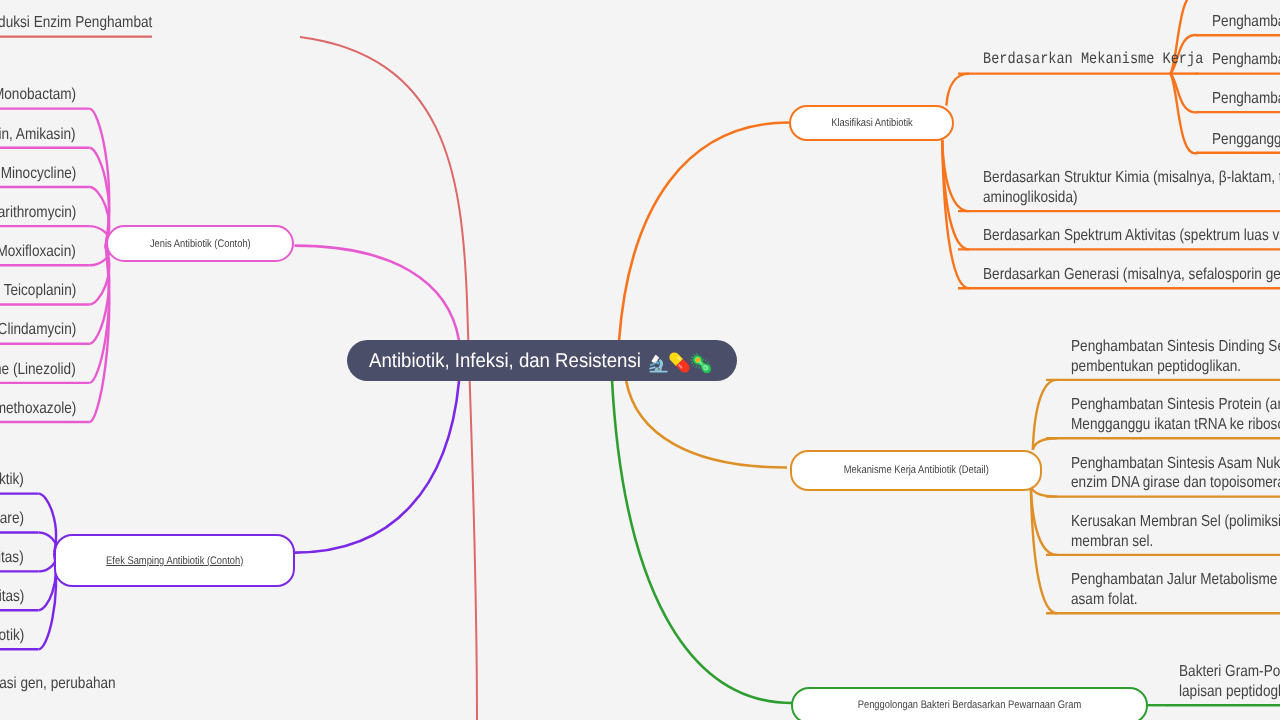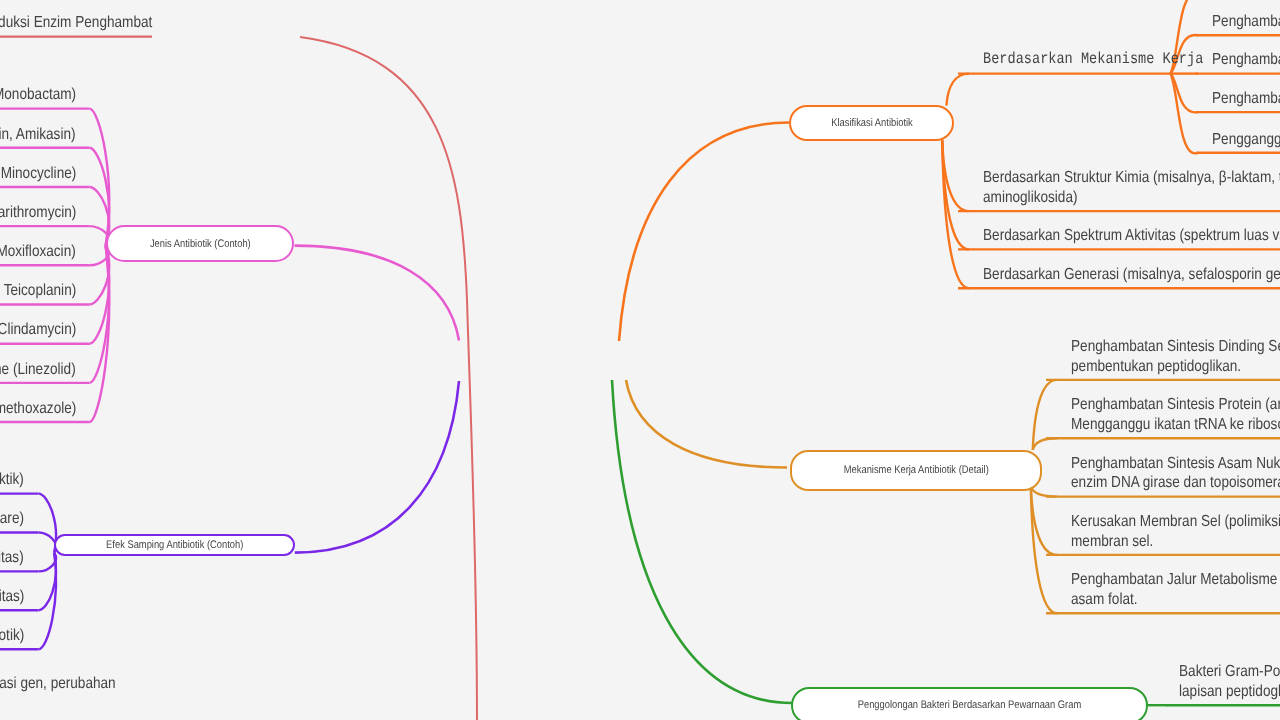--- a/index.html
+++ b/index.html
@@ -126,20 +126,34 @@
       <path d="M958 249.4 L1340 249.4" stroke="#F8741C" stroke-width="2.4" fill="none" stroke-linecap="butt"></path>
       <path d="M958 288.2 L1340 288.2" stroke="#F8741C" stroke-width="2.4" fill="none" stroke-linecap="butt"></path>
       <path d="M1046 379.9 L1340 379.9" stroke="#DE9026" stroke-width="2.4" fill="none" stroke-linecap="butt"></path>
       <path d="M1046 438.2 L1340 438.2" stroke="#DE9026" stroke-width="2.4" fill="none" stroke-linecap="butt"></path>
       <path d="M1046 496.6 L1340 496.6" stroke="#DE9026" stroke-width="2.4" fill="none" stroke-linecap="butt"></path>
       <path d="M1046 554.9 L1340 554.9" stroke="#DE9026" stroke-width="2.4" fill="none" stroke-linecap="butt"></path>
       <path d="M1046 613.2 L1340 613.2" stroke="#DE9026" stroke-width="2.4" fill="none" stroke-linecap="butt"></path>
       <path d="M1166 705.2 L1340 705.2" stroke="#2E9E30" stroke-width="2.4" fill="none" stroke-linecap="butt"></path>
     </svg>
 
+  <div id="root-node" style="left: 347px; top: 340px; width: 390px; height: 41px; background: rgb(75, 78, 105); color: rgb(255, 255, 255);">
+    <span class="rlabel">Antibiotik, Infeksi, dan Resistensi</span>
+    <span class="emoji-row">
+      <svg class="emoji" width="21" height="21" viewBox="0 0 36 36">
+          <use href="#ico-microscope"></use>
+        </svg>
+      <svg class="emoji" width="21" height="21" viewBox="0 0 36 36">
+          <use href="#ico-pill"></use>
+        </svg>
+      <svg class="emoji" width="21" height="21" viewBox="0 0 36 36">
+          <use href="#ico-microbe"></use>
+        </svg>
+    </span>
+  </div>
 
 <div class="leaf ra" style="top: 13.3px; right: 1128px;"><div>Produksi Enzim Penghambat</div></div>
     <div class="leaf ra" style="top: 674px; right: 1164px;"><div>Mutasi gen, perubahan</div></div>
     <div class="leaf ra" style="top: 85.3px; right: 1204px;"><div>Beta-Laktam (Penisilin, Sefalosporin, Karbapenem, Monobactam)</div></div>
     <div class="leaf ra" style="top: 124.5px; right: 1204px;"><div>Aminoglikosida (Gentamisin, Tobramisin, Amikasin)</div></div>
     <div class="leaf ra" style="top: 163.7px; right: 1204px;"><div>Tetrasiklin (Doksisiklin, Minocycline)</div></div>
     <div class="leaf ra" style="top: 202.8px; right: 1204px;"><div>Makrolida (Eritromisin, Azitromisin, Clarithromycin)</div></div>
     <div class="leaf ra" style="top: 242px; right: 1204px;"><div>Kuinolon (Siprofloksasin, Levofloksasin, Moxifloxacin)</div></div>
     <div class="leaf ra" style="top: 281.2px; right: 1204px;"><div>Glikopeptida (Vankomisin, Teicoplanin)</div></div>
     <div class="leaf ra" style="top: 320.4px; right: 1204px;"><div>Linkosamida (Klindamisin / Clindamycin)</div></div>
@@ -169,16 +183,16 @@
     </div>
     <div class="pill" style="left: 789.8px; top: 449.7px; width: 252px; height: 41px; border-color: rgb(222, 144, 38); border-radius: 18.3px;">
       <span>Mekanisme Kerja Antibiotik (Detail)</span>
     </div>
     <div class="pill" style="left: 790.5px; top: 687px; width: 357.5px; height: 36.6px; border-color: rgb(46, 158, 48); border-radius: 18.3px;">
       <span>Penggolongan Bakteri Berdasarkan Pewarnaan Gram</span>
     </div>
     <div class="pill" style="left: 105.6px; top: 225px; width: 188.9px; height: 37.4px; border-color: rgb(232, 91, 208); border-radius: 18.7px;">
       <span>Jenis Antibiotik (Contoh)</span>
     </div>
-    <div class="pill" style="left: 54.2px; top: 534.4px; width: 240.6px; height: 22px; border-color: rgb(123, 39, 232); border-radius: 18.3px;">
+    <div class="pill" style="left: 54.2px; top: 534.4px; width: 240.6px; height: 53px; border-color: rgb(123, 39, 232); border-radius: 18.3px; text-decoration: underline;">
       <span>Efek Samping Antibiotik (Contoh)</span>
     </div>
   </div>
 
 </body></html>

